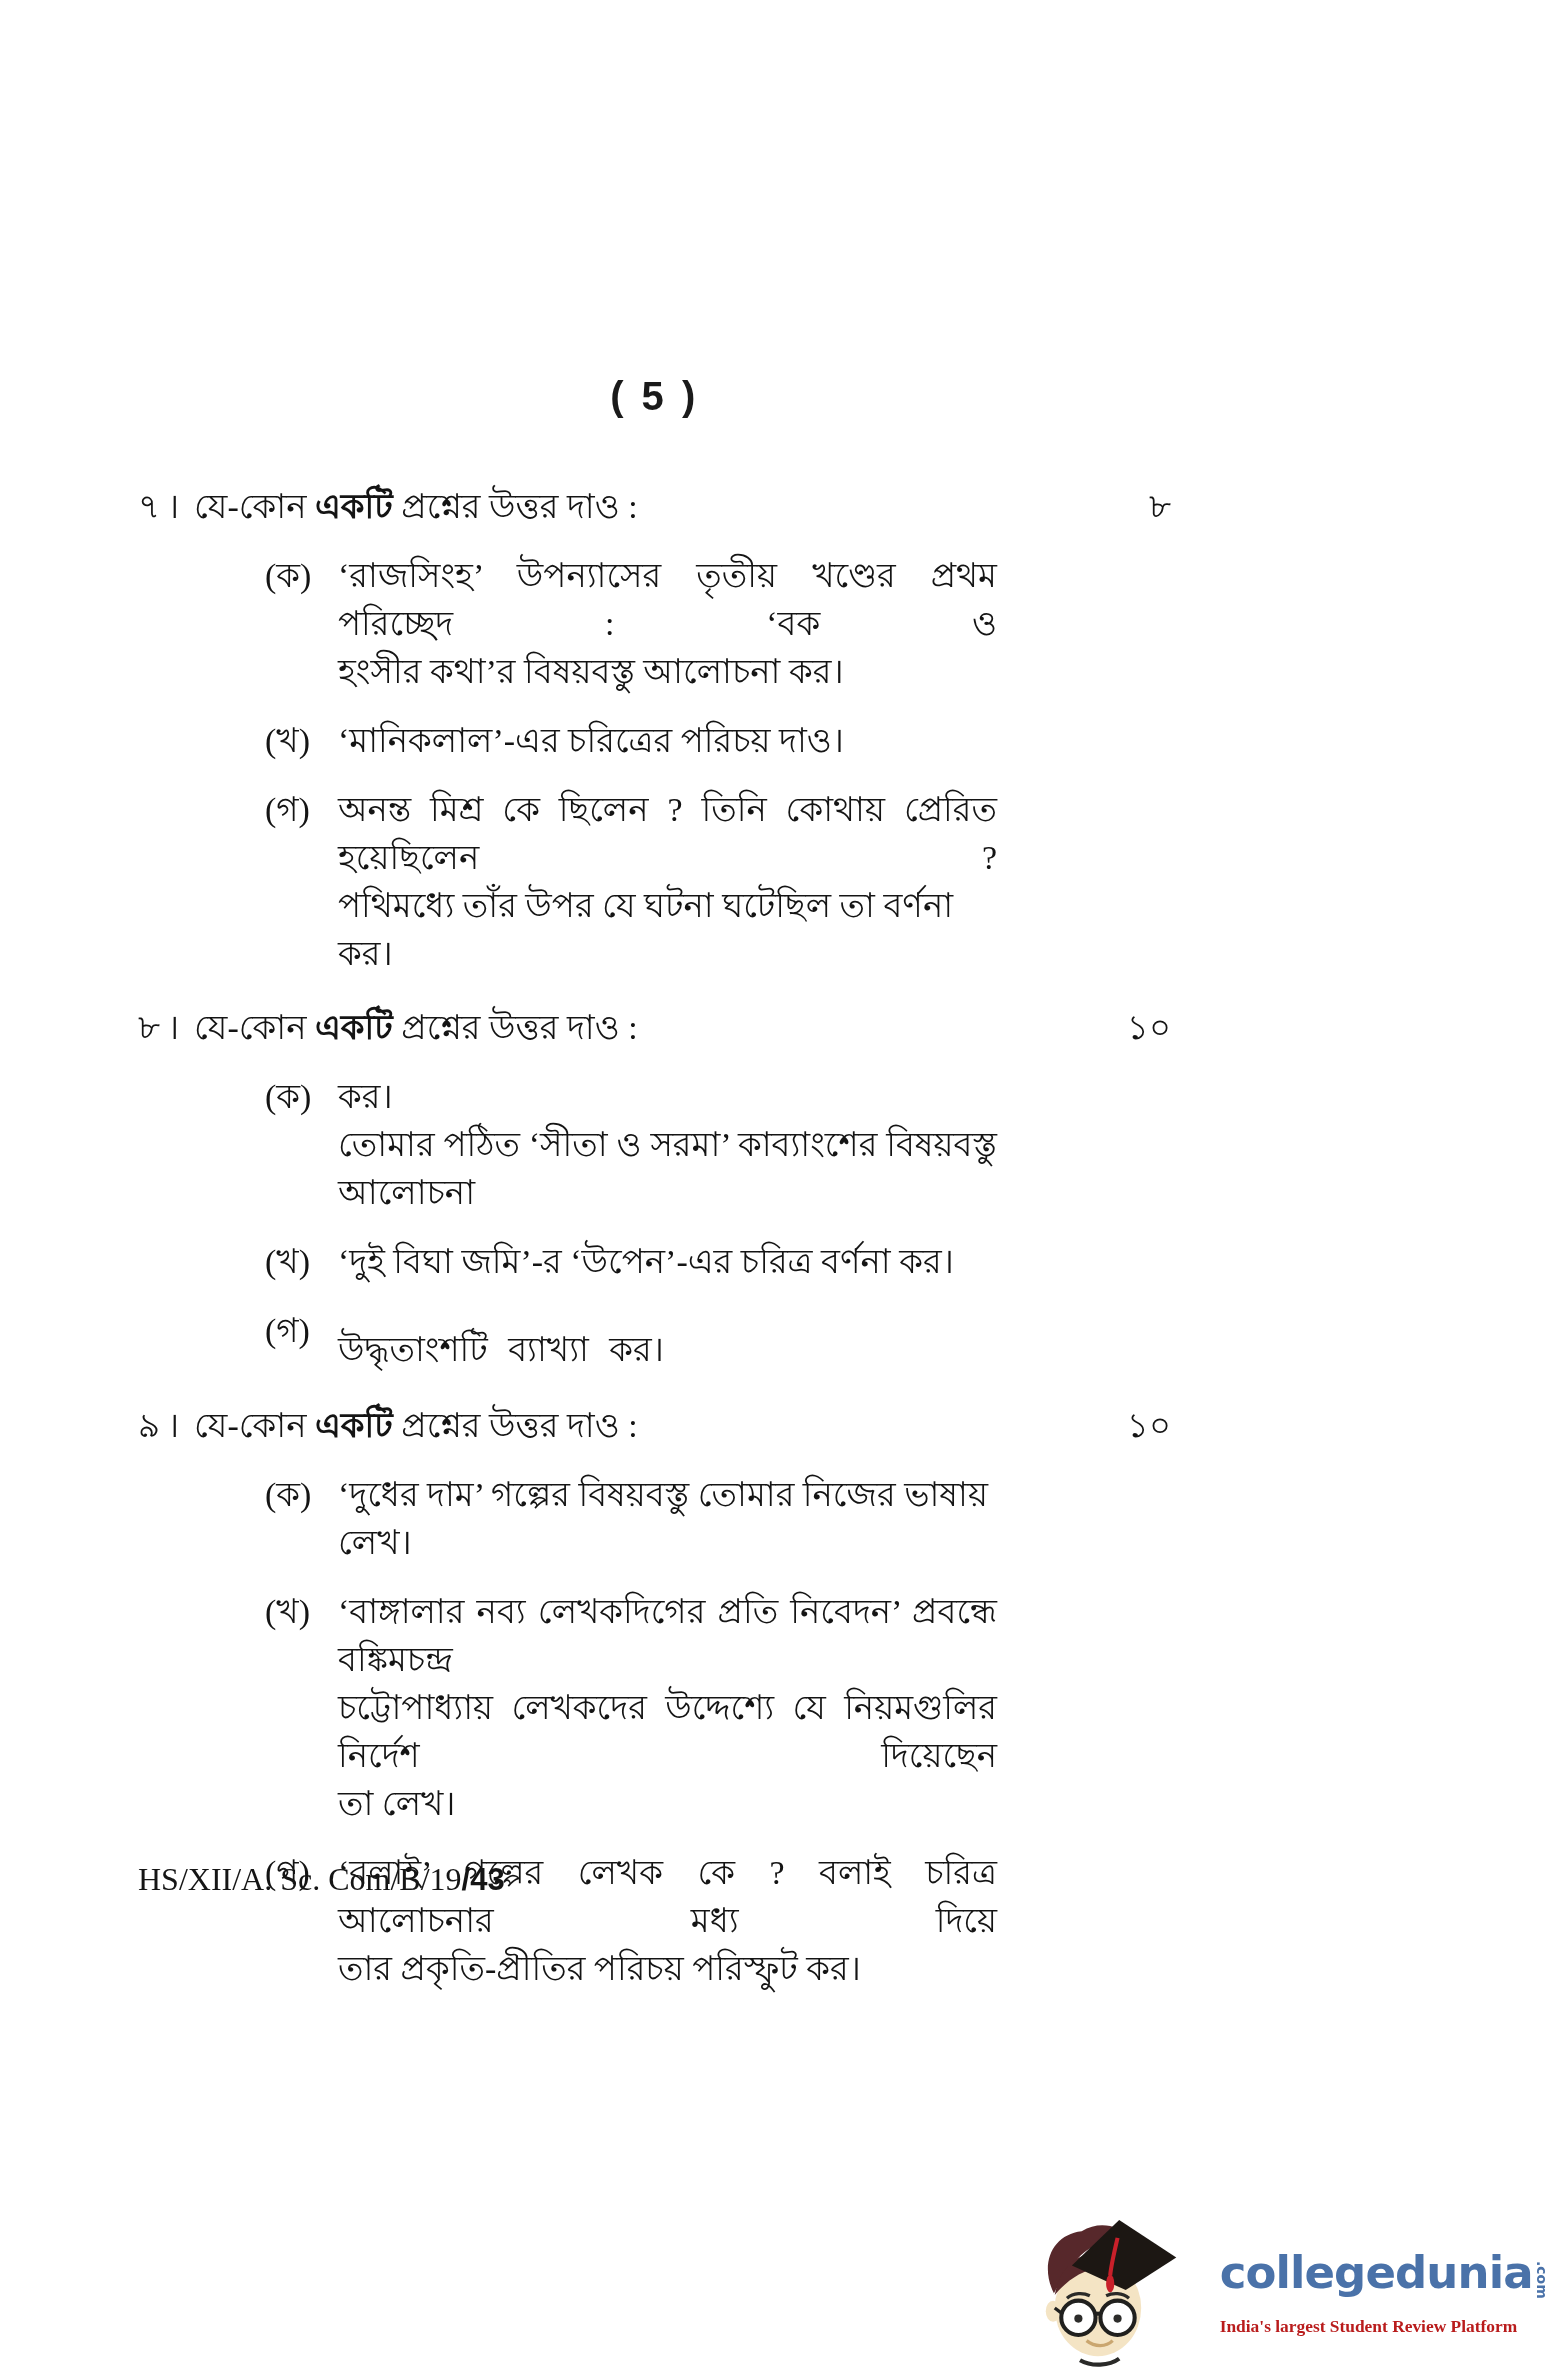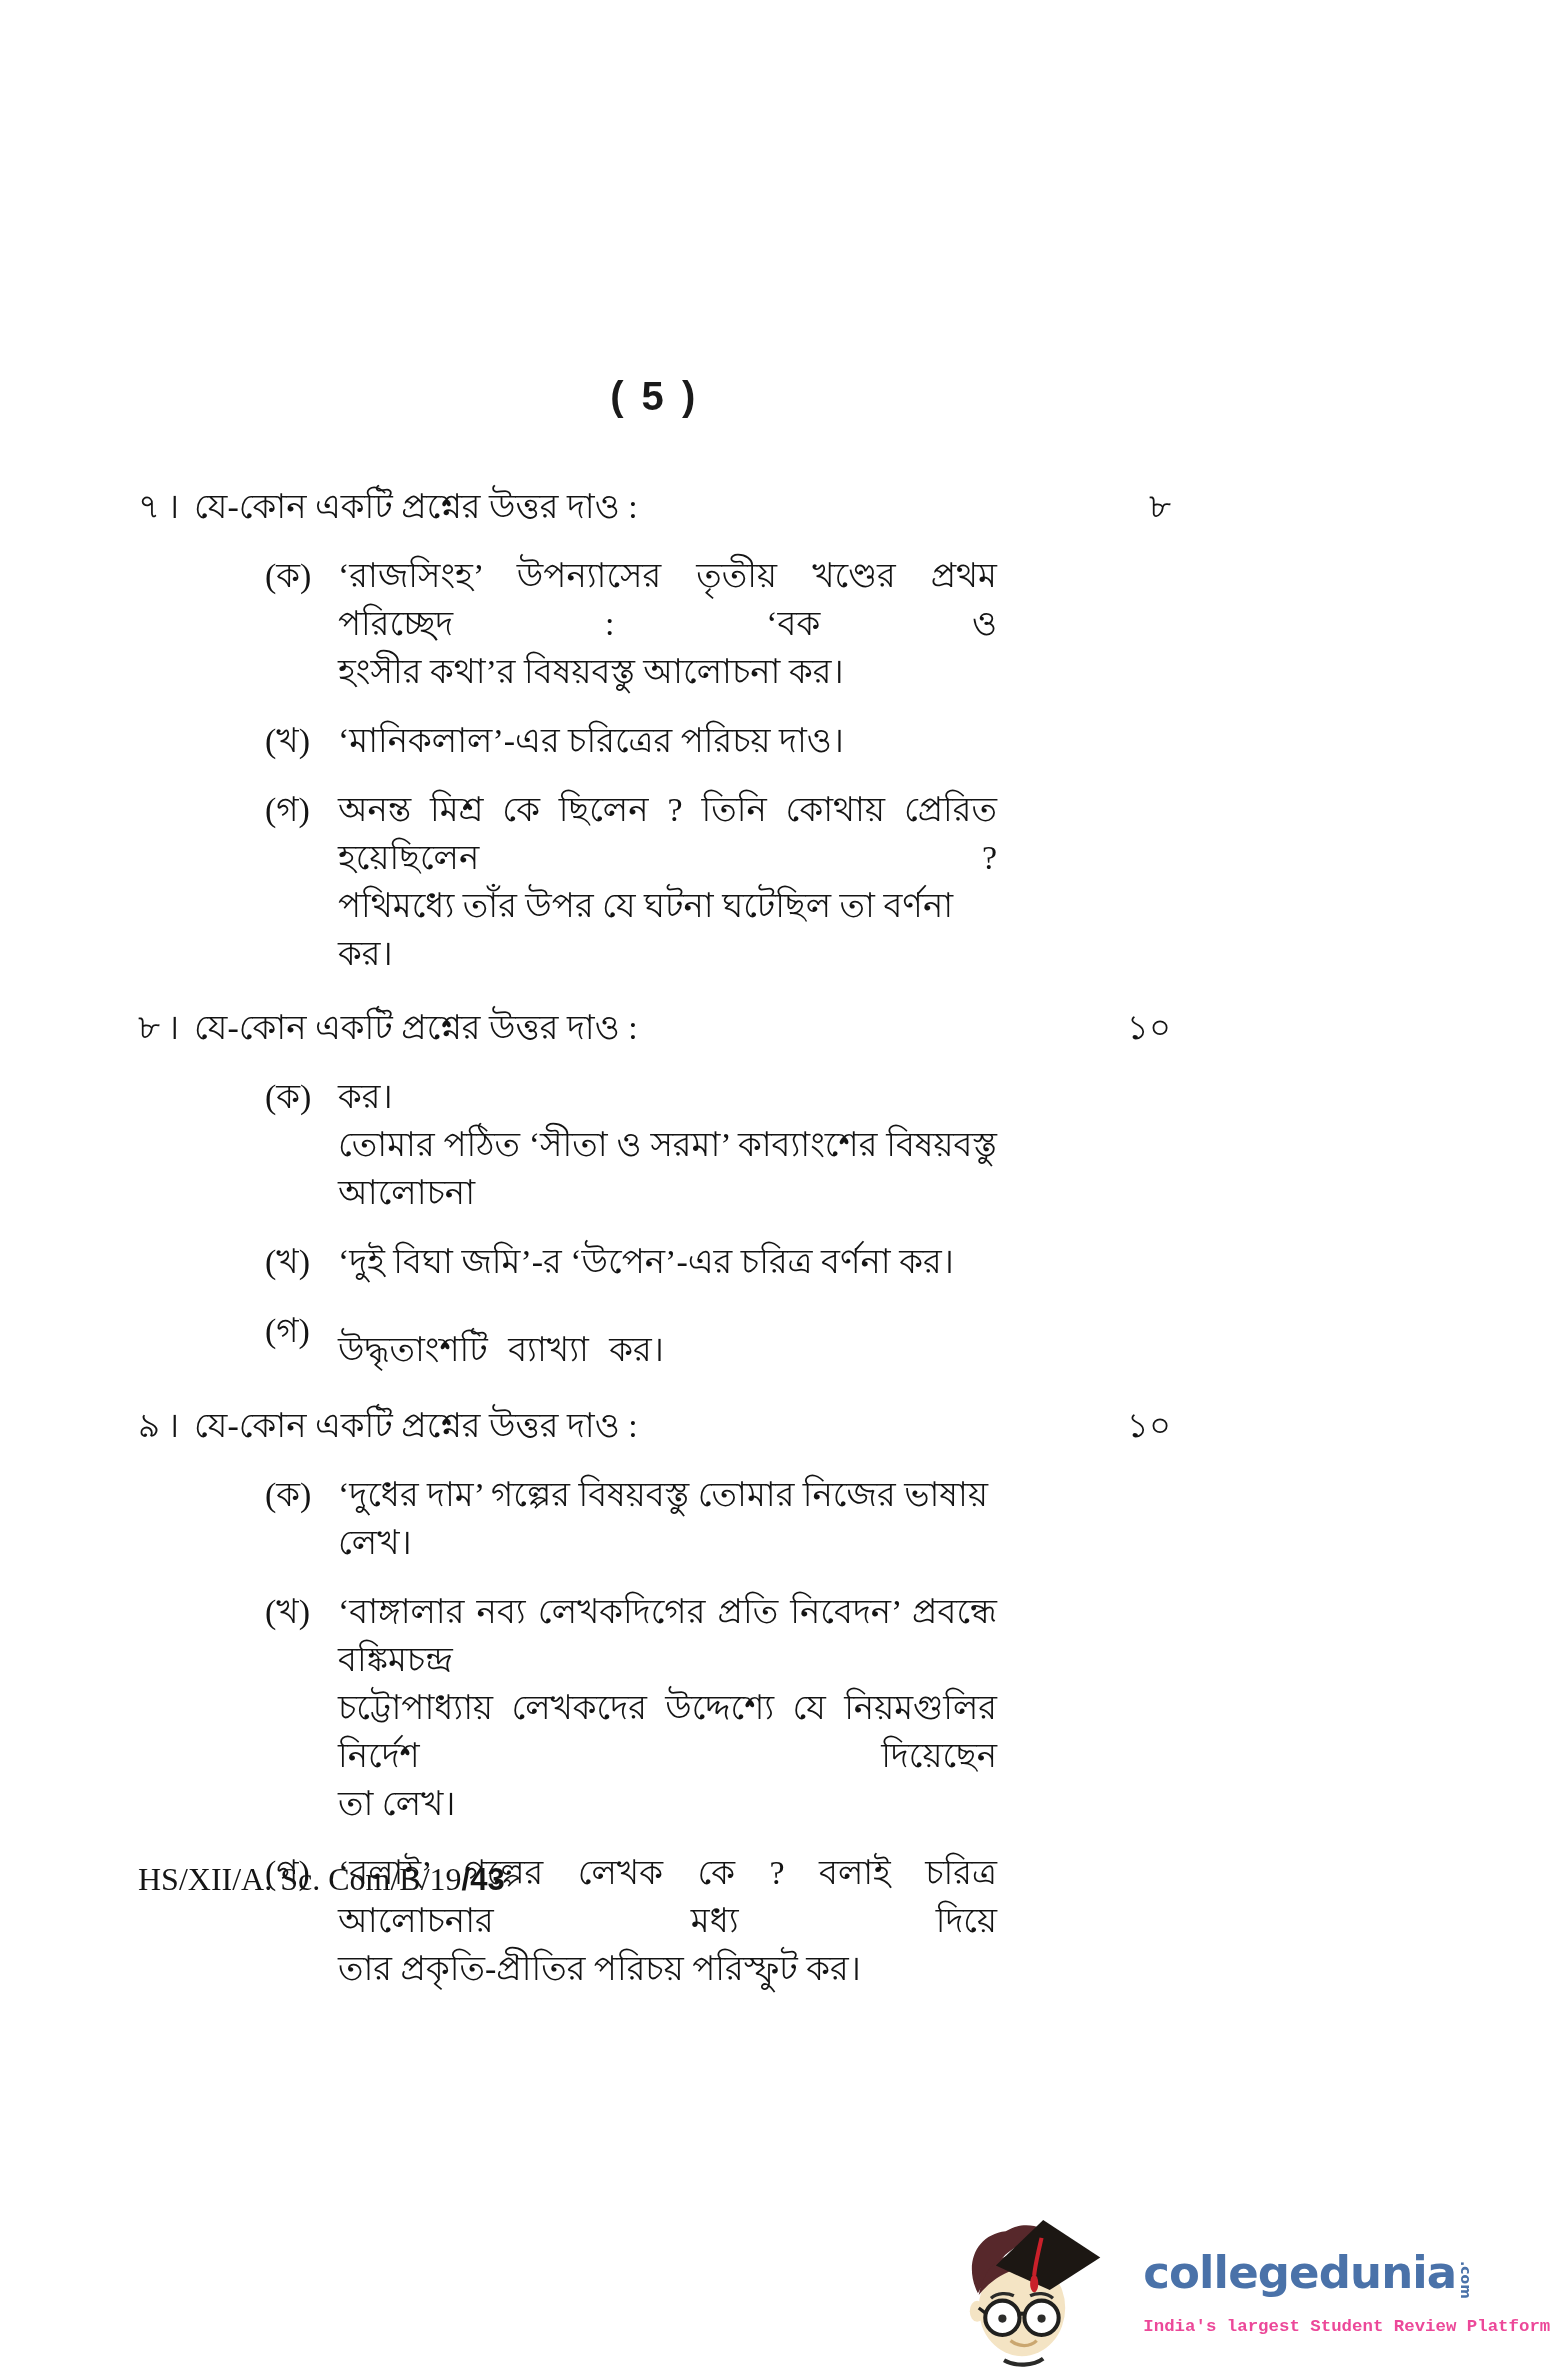--- a/index.html
+++ b/index.html
@@ -28,21 +28,21 @@
   .question { margin-top:26px; }
   .question.first { margin-top:63px; }
   .q-header {
     display:flex;
     align-items:baseline;
     font-size:34px;
     line-height:48px;
   }
   .q-no { flex:0 0 56px; letter-spacing:7px; }
   .q-text { flex:1 1 auto; }
-  .q-text b { font-weight:normal; }
+  .q-text b { font-weight:bold; }
   .q-marks { flex:0 0 auto; margin-left:auto; text-align:right; }
   .sub {
     display:flex;
     margin-top:21px;
     padding-left:127px;
     font-size:34px;
     line-height:48px;
   }
   .sub-label { flex:0 0 73px; }
   .sub-body { flex:0 0 659px; width:659px; }
@@ -82,25 +82,25 @@
   .tld {
     writing-mode:vertical-rl;
     font-family:"DejaVu Sans","Liberation Sans",sans-serif;
     font-weight:bold;
     font-size:14px;
     color:#4a72a9;
     margin-top:14px;
     margin-left:1.7px;
   }
   .tagline {
-    font-family:Liberation Mono, monospace;
+    font-family:Liberation Serif, serif;
     font-weight:bold;
     font-size:17.4px;
     line-height:23px;
-    color:#ec4899;
+    color:#b91c1c;
     margin-top:16px;
   }
 </style>
 </head>
 <body>
 
 <div class="page">
 
   <div class="content">
 

